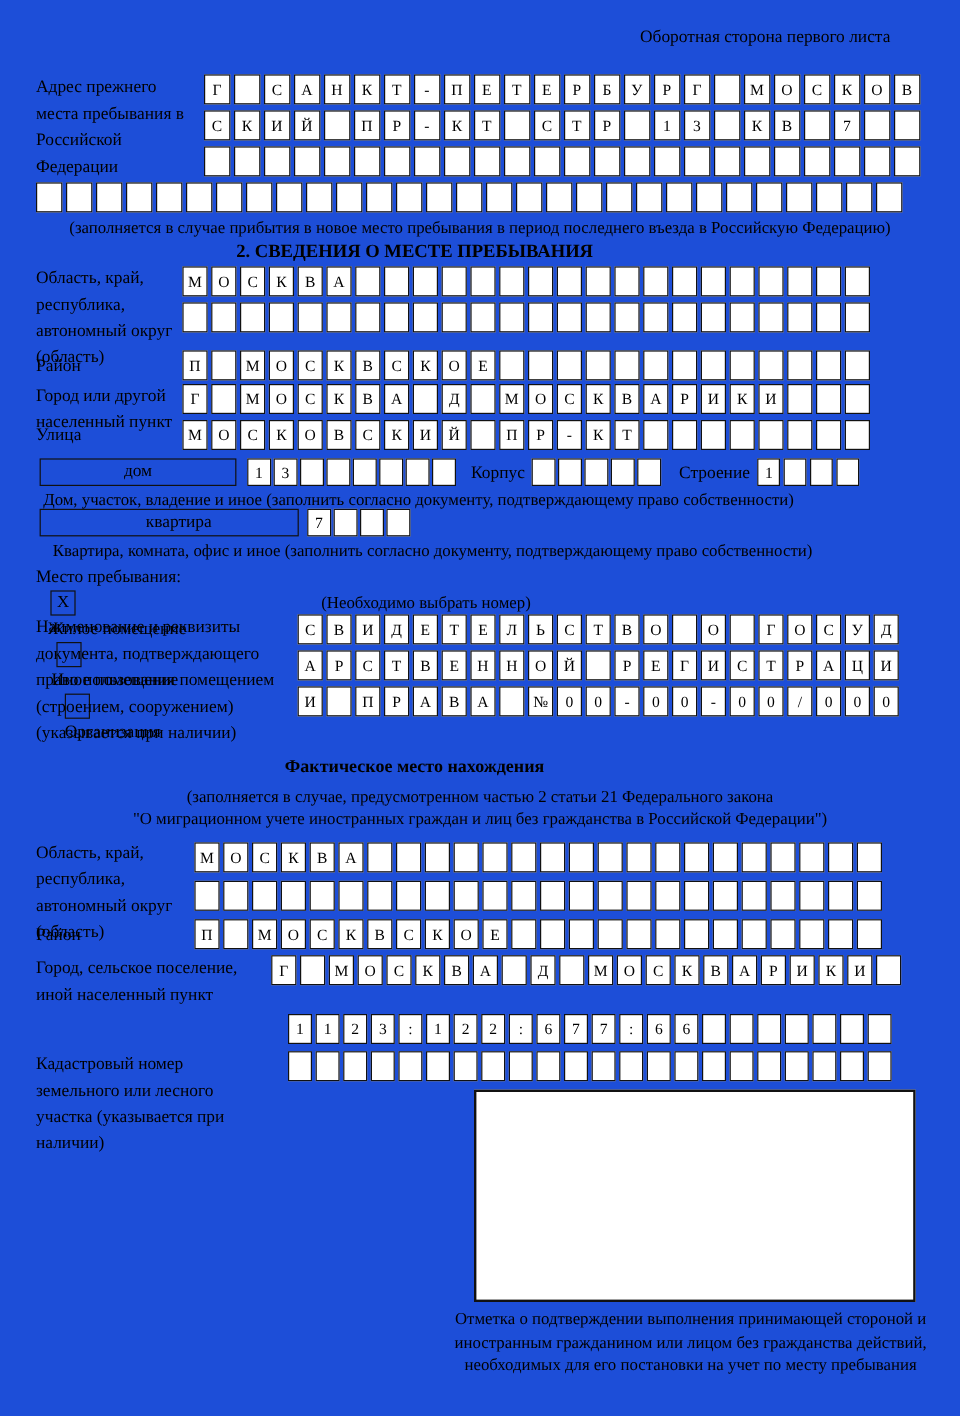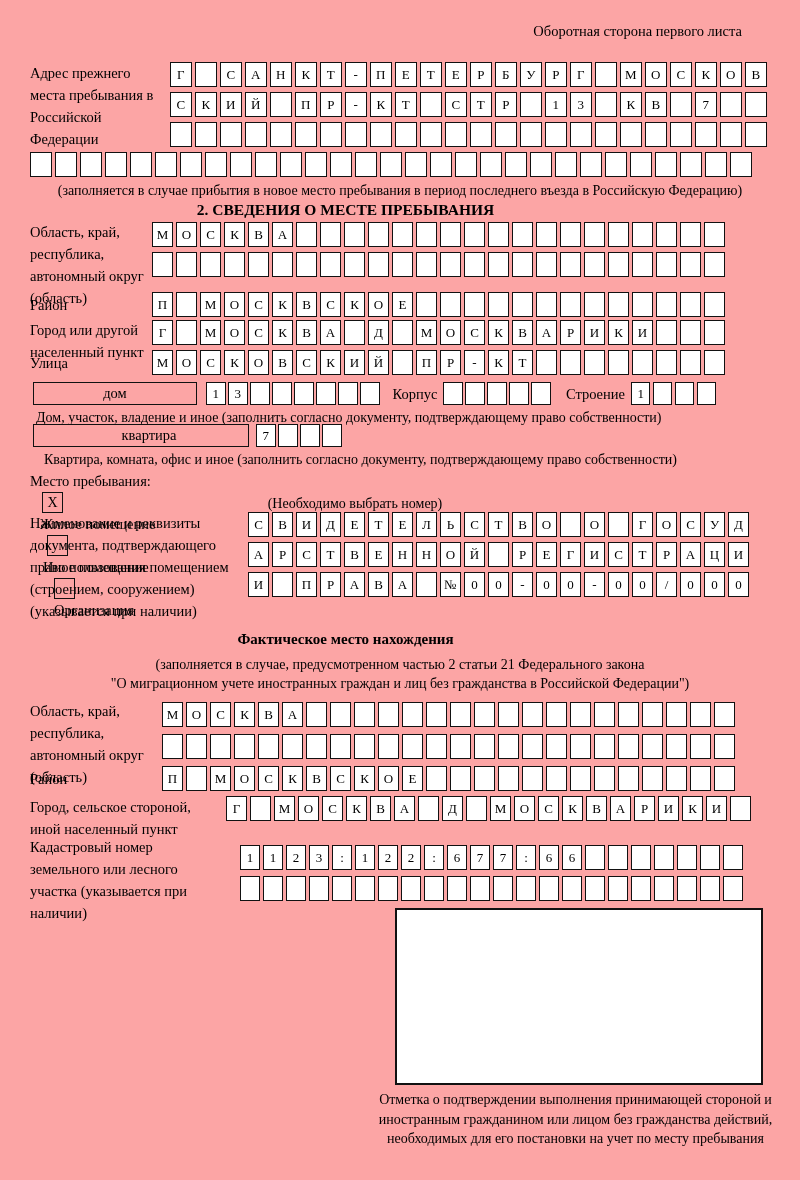--- a/index.html
+++ b/index.html
@@ -1,19 +1,19 @@
 <!DOCTYPE html>
 <html><head>
 <meta charset="utf-8">
 <style>
   html,body{margin:0;padding:0;background:#fff;}
   .page{
     position:relative;
     width:800px;height:1180px;
-    background:#fca5a5;color:#000;
+    background:#1d4ed8;color:#000;
     font-family:"Liberation Serif","DejaVu Serif",serif;
     overflow:hidden;
   }
   .abs{position:absolute;}
   .lbl{font-size:14.5px;line-height:22px;}
   .cap{font-size:14px;}
   .ttl{font-size:15.5px;font-weight:bold;text-align:center;width:691px;}
   .cr{display:flex;}
   .cell{
     display:flex;align-items:center;justify-content:center;
@@ -498,21 +498,21 @@
       <span class="cell"></span>
       <span class="cell"></span>
       <span class="cell"></span>
       <span class="cell"></span>
       <span class="cell"></span>
       <span class="cell"></span>
       <span class="cell"></span>
       <span class="cell"></span>
     </div>
 
-  <div class="abs lbl" style="top:796px;left:30px;width:185px;">Город, сельское стороной, иной населенный пункт</div>
+  <div class="abs lbl" style="top:796px;left:30px;width:185px;">Город, сельское поселение, иной населенный пункт</div>
   <div class="abs cr g-b" style="top:796px;left:226px;">
       <span class="cell">Г</span>
       <span class="cell"></span>
       <span class="cell">М</span>
       <span class="cell">О</span>
       <span class="cell">С</span>
       <span class="cell">К</span>
       <span class="cell">В</span>
       <span class="cell">А</span>
       <span class="cell"></span>
@@ -524,21 +524,21 @@
       <span class="cell">К</span>
       <span class="cell">В</span>
       <span class="cell">А</span>
       <span class="cell">Р</span>
       <span class="cell">И</span>
       <span class="cell">К</span>
       <span class="cell">И</span>
       <span class="cell"></span>
     </div>
 
-  <div class="abs lbl" style="top:836px;left:30px;width:172px;">Кадастровый номер земельного или лесного участка (указывается при наличии)</div>
+  <div class="abs lbl" style="top:876px;left:30px;width:172px;">Кадастровый номер земельного или лесного участка (указывается при наличии)</div>
   <div class="abs cr g-d" style="top:845px;left:240px;">
       <span class="cell">1</span>
       <span class="cell">1</span>
       <span class="cell">2</span>
       <span class="cell">3</span>
       <span class="cell">:</span>
       <span class="cell">1</span>
       <span class="cell">2</span>
       <span class="cell">2</span>
       <span class="cell">:</span>

